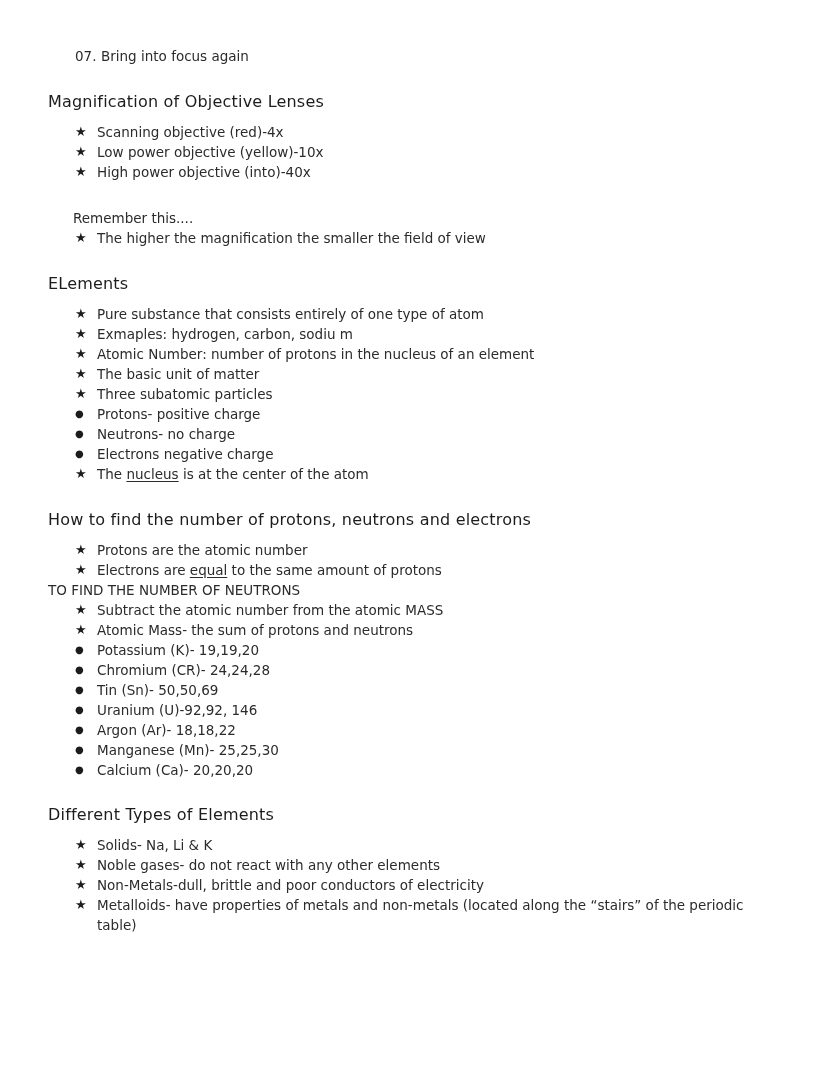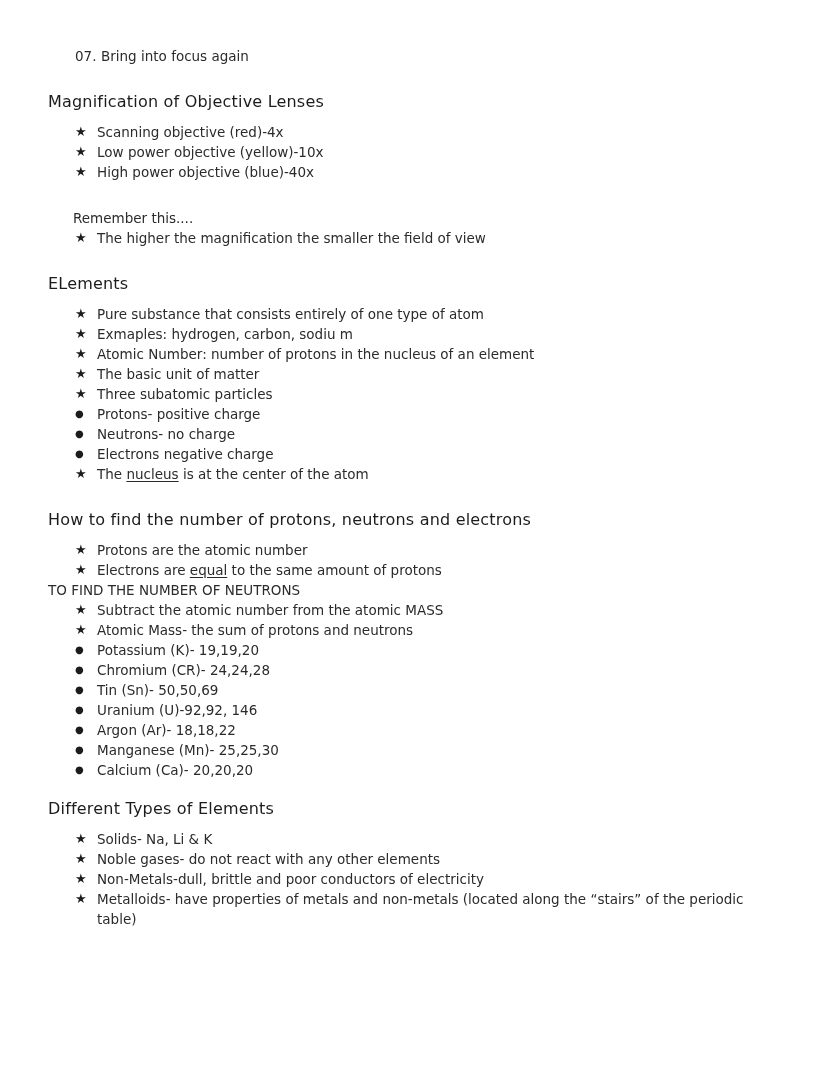--- a/index.html
+++ b/index.html
@@ -58,21 +58,21 @@
 
   h2.section-heading {
     font-family: "DejaVu Sans", "Liberation Sans", sans-serif;
     font-size: 16px;
     font-weight: 400;
     letter-spacing: 0.2px;
     color: #1c1c1c;
     line-height: 29px;
     margin: 21px 0 6px 0;
   }
-  h2.section-heading.tight { margin-top: 14px; }
+  h2.section-heading.tight { margin-top: 20px; }
 </style>
 </head>
 <body>
 
 <div class="page">
   <div class="doc-body">
     <div>
         <div class="item">
           <span class="num">07.</span>
           <span class="txt">Bring into focus again</span>
@@ -83,21 +83,21 @@
         <div class="item">
           <span class="bullet star">★</span>
           <span class="txt">Scanning objective (red)-4x</span>
         </div>
         <div class="item">
           <span class="bullet star">★</span>
           <span class="txt">Low power objective (yellow)-10x</span>
         </div>
         <div class="item">
           <span class="bullet star">★</span>
-          <span class="txt">High power objective (blue)-40x</span>
+          <span class="txt">High power objective (into)-40x</span>
         </div>
         <div class="item gap flush">
           <span class="txt">Remember this....</span>
         </div>
         <div class="item">
           <span class="bullet star">★</span>
           <span class="txt">The higher the magnification the smaller the field of view</span>
         </div>
         <h2 class="section-heading">ELements</h2>
         <div class="item">

